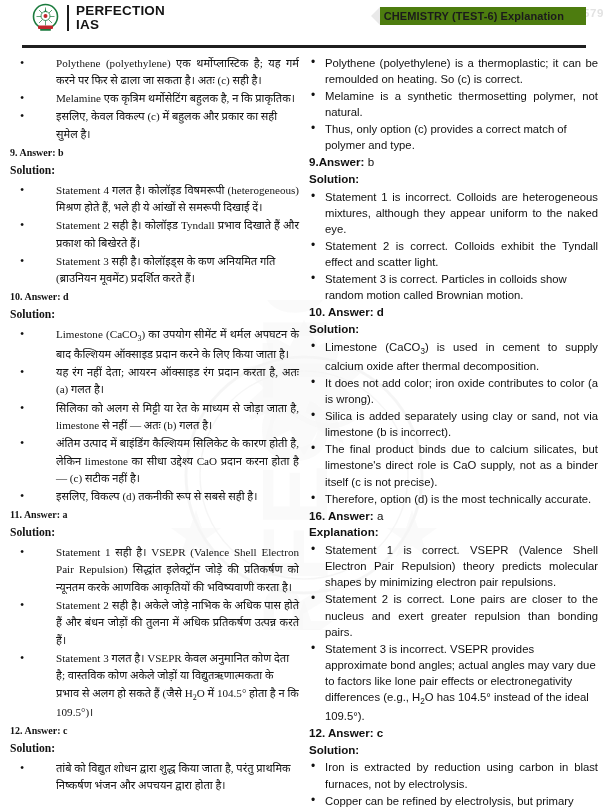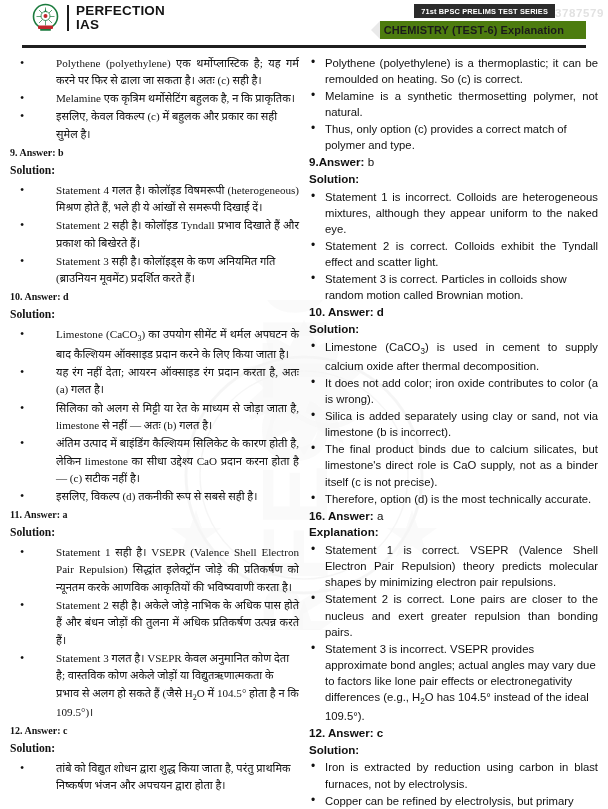--- a/index.html
+++ b/index.html
@@ -238,21 +238,20 @@
       <rect x="16" y="52" width="22" height="3.5" rx="1.5" fill="#1a7a3c"></rect>
     </svg>
     <div id="brand-divider"></div>
     <div id="brand-text">
       <div class="brand-line1">PERFECTION</div>
       <div class="brand-line2">IAS</div>
     </div>
   </div>
 
   <div id="header-right">
-    <div id="series-badge">71st BPSC PRELIMS TEST SERIES</div>
     <div id="paper-banner-wrap">
       <div id="banner-arrow"></div>
       <div id="paper-banner">CHEMISTRY (TEST-6) Explanation</div>
     </div>
   </div>
 
 </div>
 <div id="header-rule"></div>
 
 <div id="columns">

